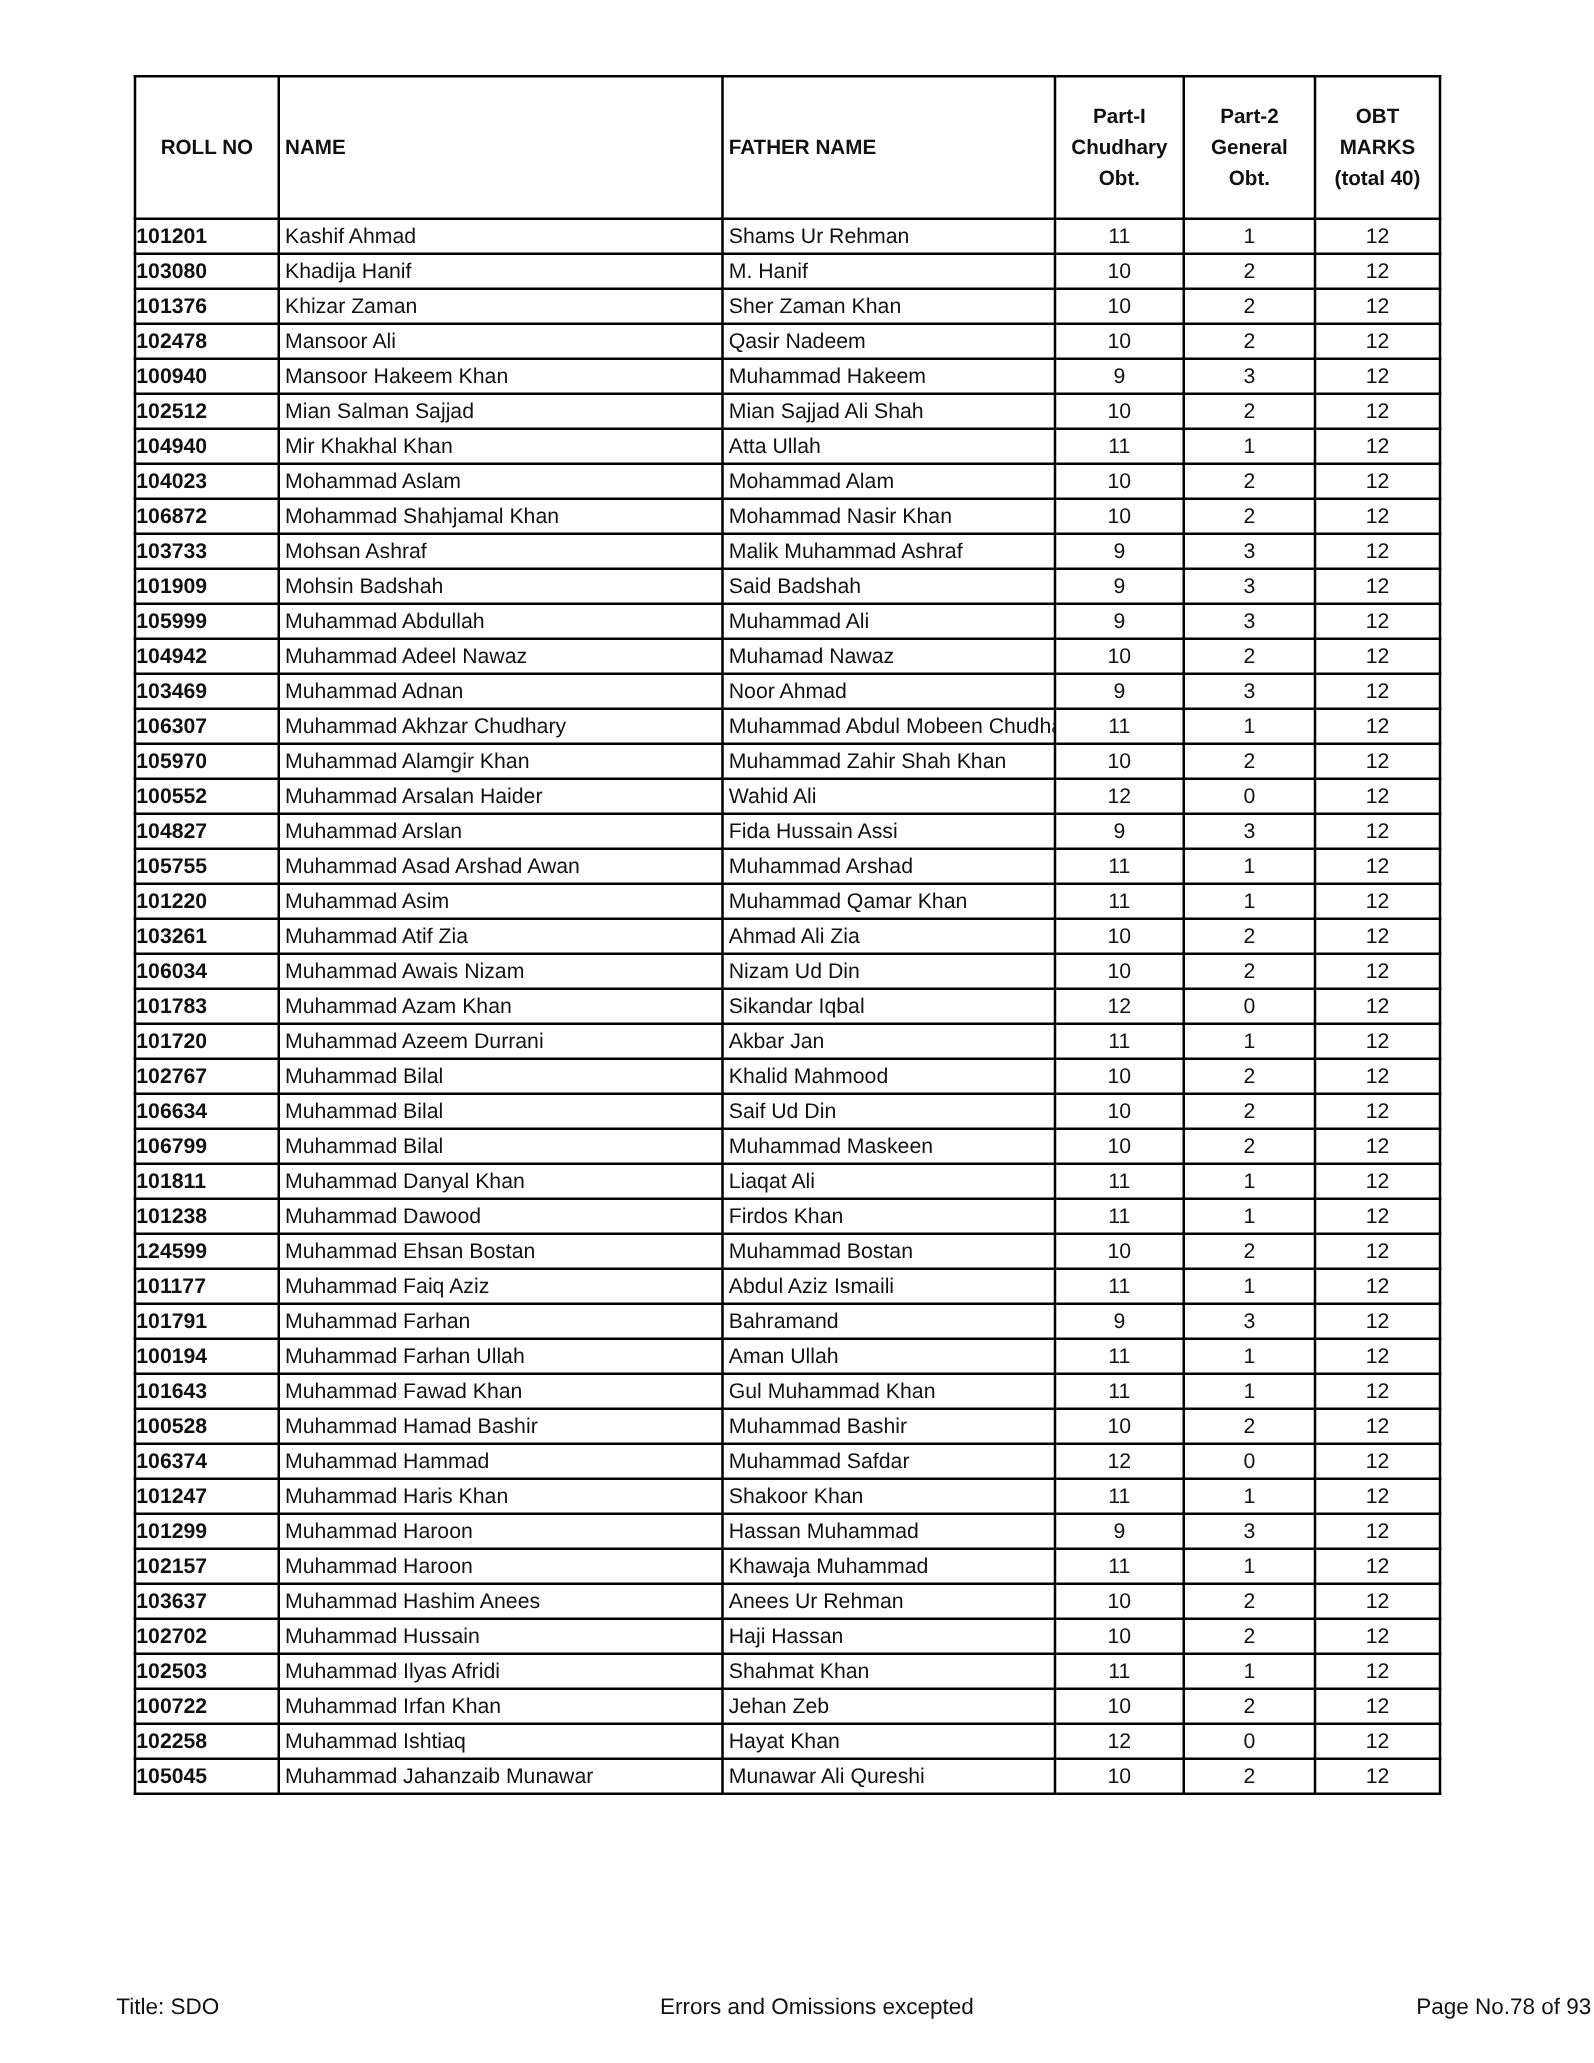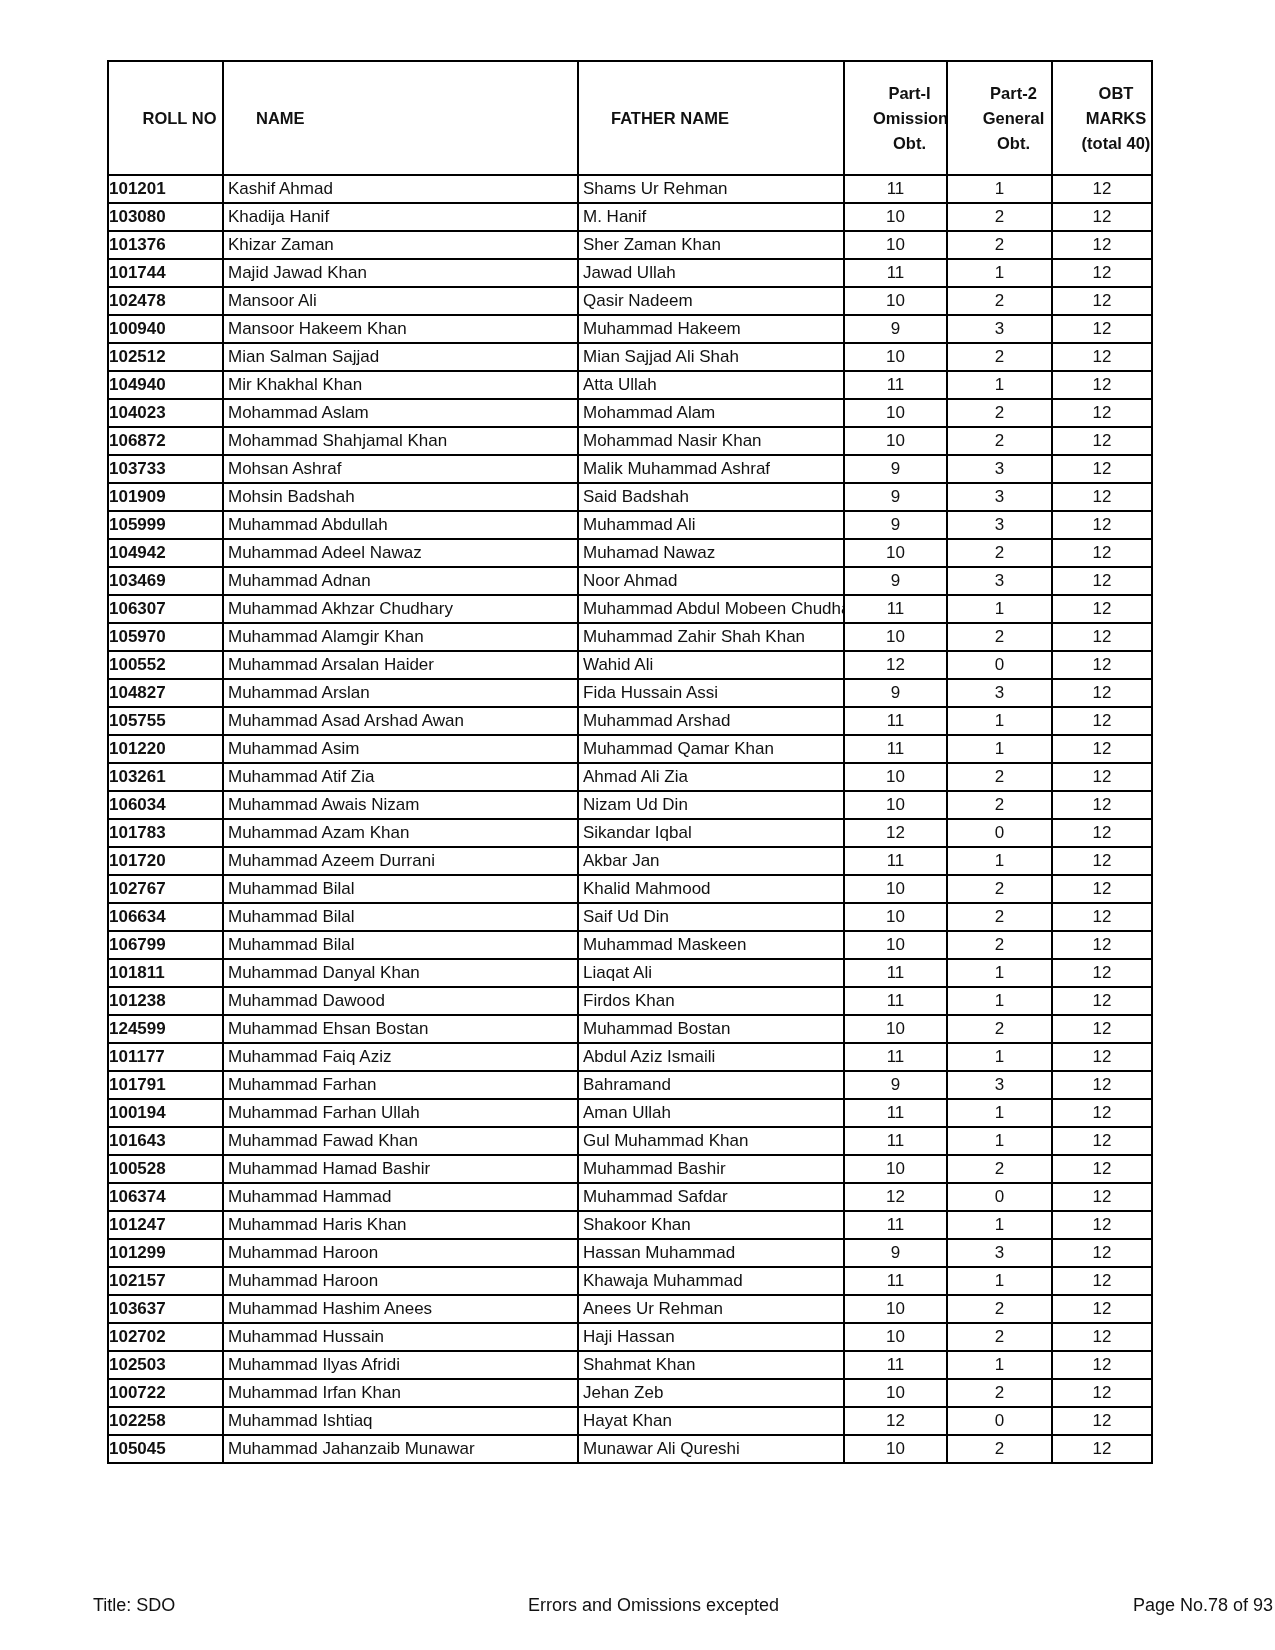--- a/index.html
+++ b/index.html
@@ -20,21 +20,21 @@
   }
   table.results td { height: 26px; font-size: 17px; line-height: 26px; }
   .c-roll { width: 113px; text-align: left; font-weight: bold; }
   .c-name { width: 349px; text-align: left; padding-left: 4px !important; }
   .c-father { width: 260px; text-align: left; padding-left: 4px !important; }
   .c-p1 { width: 101px; text-align: center; }
   .c-p2 { width: 103px; text-align: center; }
   .c-obt { width: 98px; text-align: center; }
   th.c-roll, th.c-p1, th.c-p2, th.c-obt { text-align: center; }
   th.c-name, th.c-father { text-align: left; }
-  .hdr-line { display: block; margin-left: 28px; }
+  .hdr-line { display: block; }
   .footer { position: absolute; top: 1595px; font-size: 18px; }
   .footer-left { left: 93px; }
   .footer-center { left: 528px; }
   .footer-right { left: 1133px; }
 </style>
 </head>
 <body>
 
 <div class="page">
   <table class="results">
@@ -44,21 +44,21 @@
           <span class="hdr-line">ROLL NO</span>
         </th>
         <th class="c-name">
           <span class="hdr-line">NAME</span>
         </th>
         <th class="c-father">
           <span class="hdr-line">FATHER NAME</span>
         </th>
         <th class="c-p1">
           <span class="hdr-line">Part-I</span>
-          <span class="hdr-line">Omissions</span>
+          <span class="hdr-line">Chudhary</span>
           <span class="hdr-line">Obt.</span>
         </th>
         <th class="c-p2">
           <span class="hdr-line">Part-2</span>
           <span class="hdr-line">General</span>
           <span class="hdr-line">Obt.</span>
         </th>
         <th class="c-obt">
           <span class="hdr-line">OBT</span>
           <span class="hdr-line">MARKS</span>
@@ -82,28 +82,20 @@
           <td class="c-p1">10</td>
           <td class="c-p2">2</td>
           <td class="c-obt">12</td>
         </tr>
         <tr>
           <td class="c-roll">101376</td>
           <td class="c-name">Khizar Zaman</td>
           <td class="c-father">Sher Zaman Khan</td>
           <td class="c-p1">10</td>
           <td class="c-p2">2</td>
-          <td class="c-obt">12</td>
-        </tr>
-        <tr>
-          <td class="c-roll">101744</td>
-          <td class="c-name">Majid Jawad Khan</td>
-          <td class="c-father">Jawad Ullah</td>
-          <td class="c-p1">11</td>
-          <td class="c-p2">1</td>
           <td class="c-obt">12</td>
         </tr>
         <tr>
           <td class="c-roll">102478</td>
           <td class="c-name">Mansoor Ali</td>
           <td class="c-father">Qasir Nadeem</td>
           <td class="c-p1">10</td>
           <td class="c-p2">2</td>
           <td class="c-obt">12</td>
         </tr>

